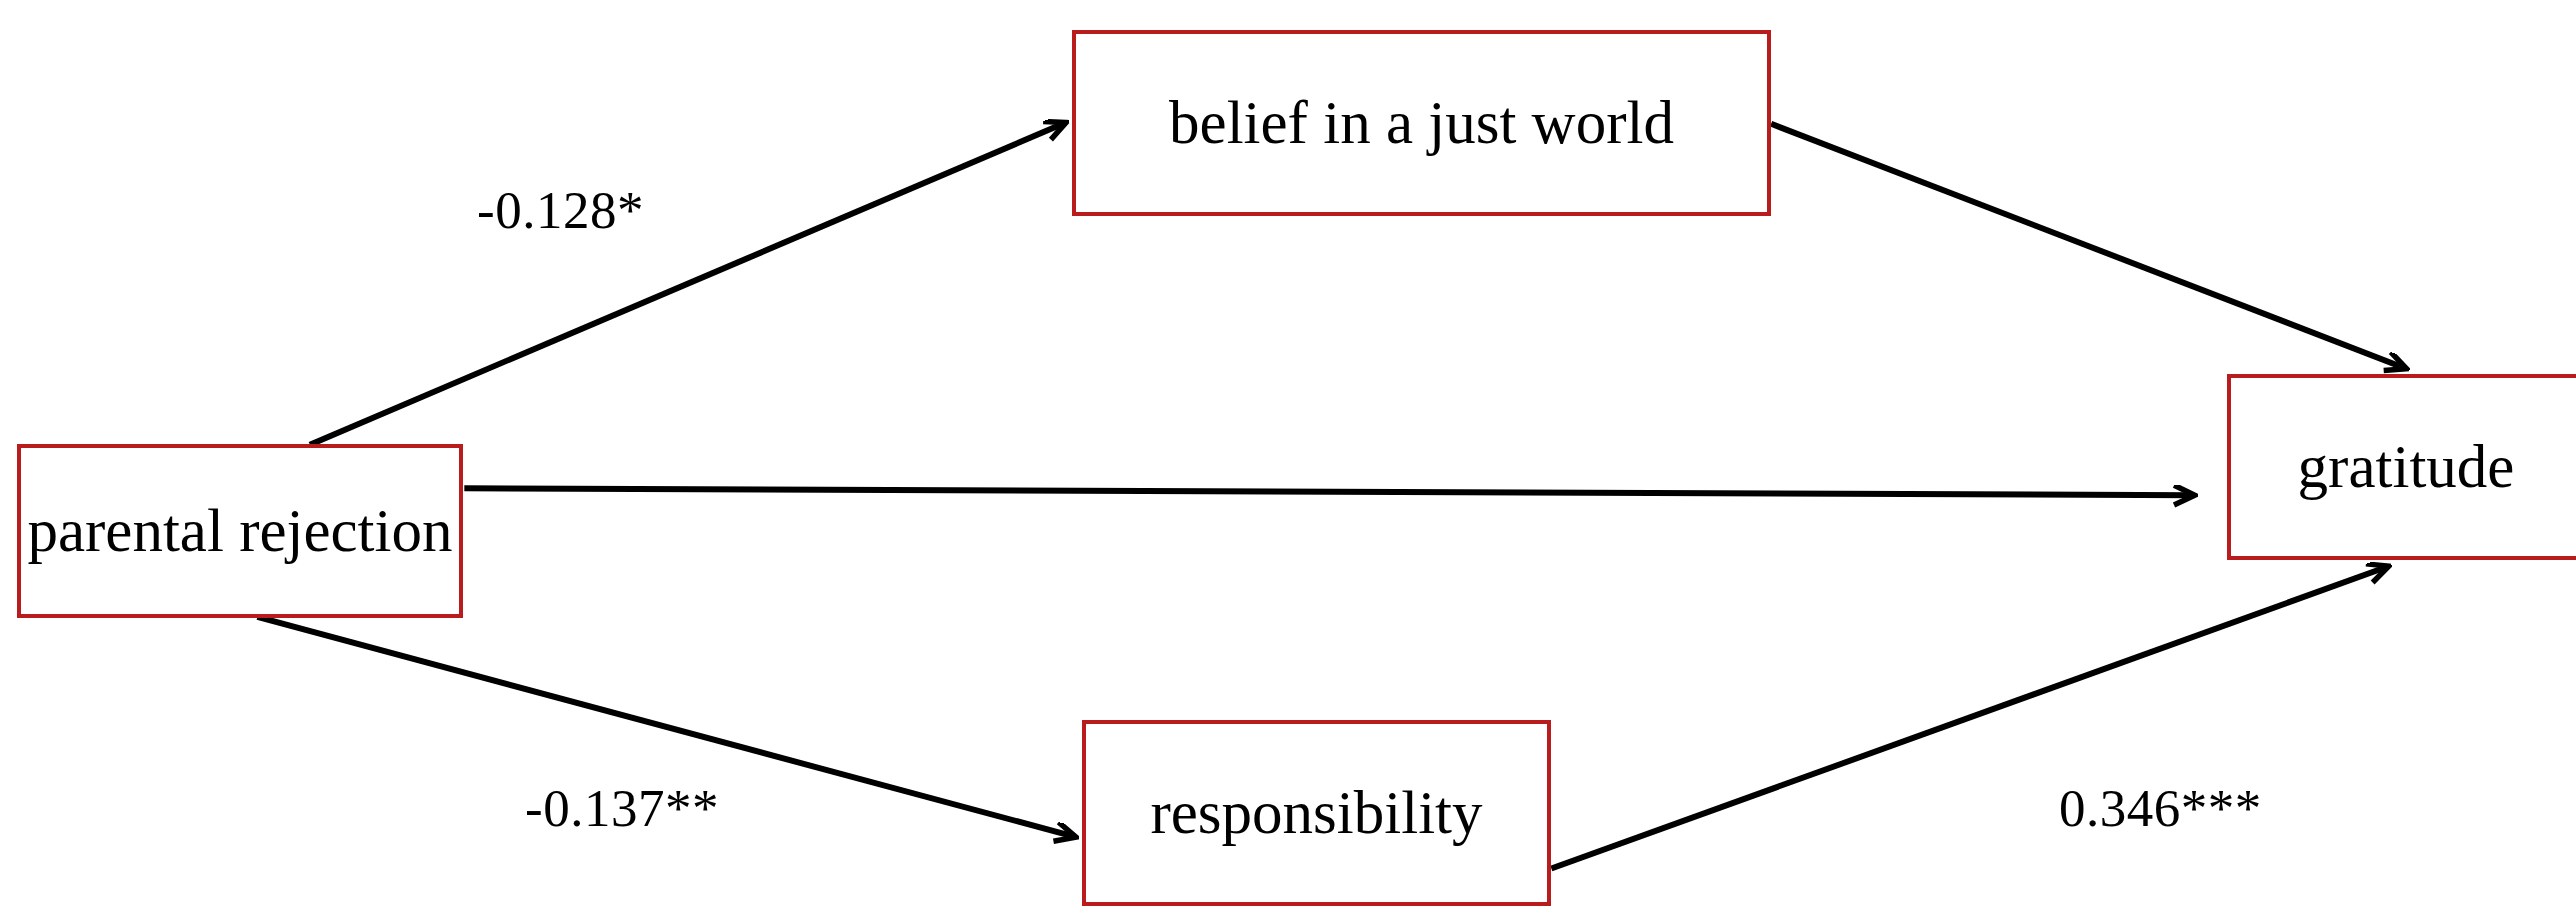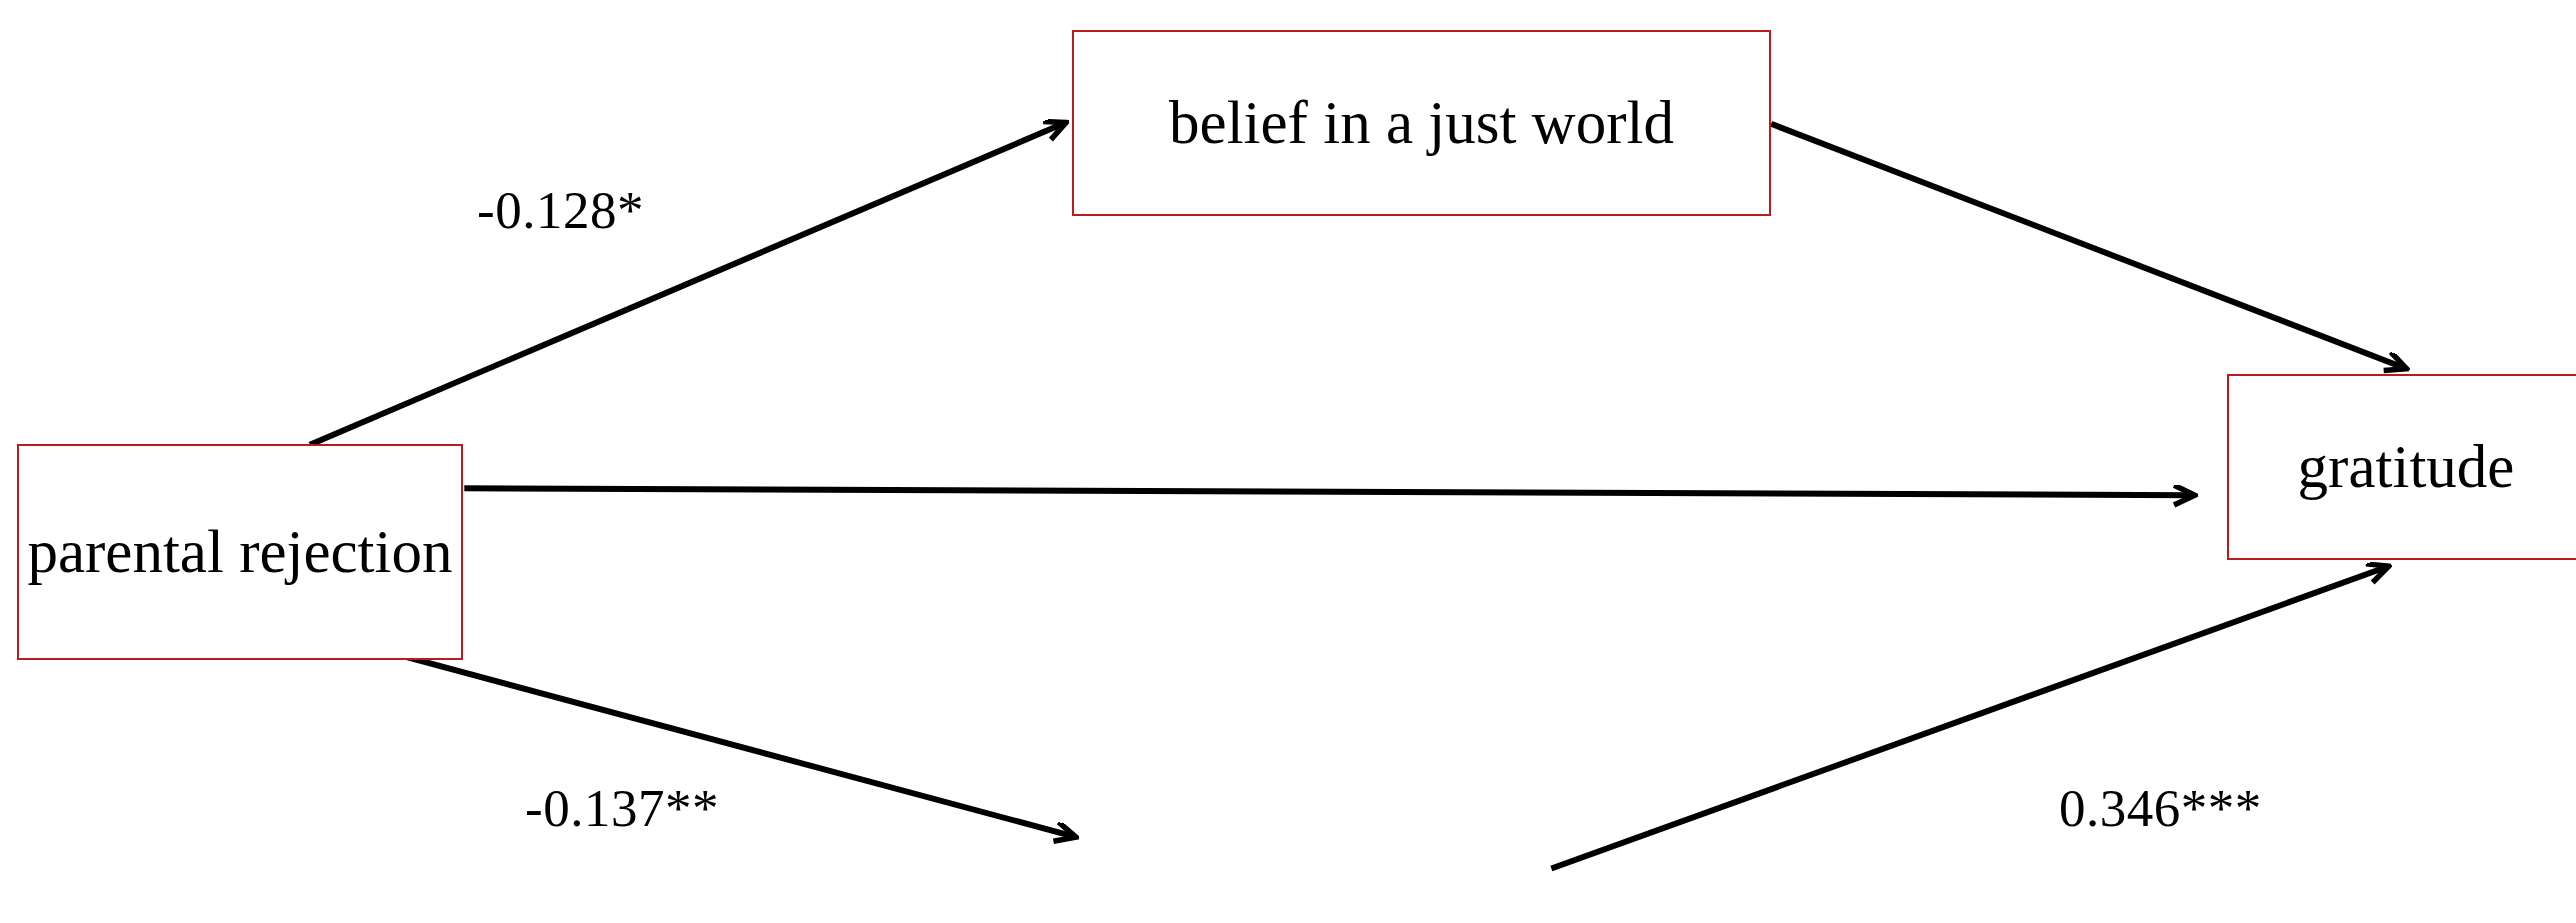--- a/index.html
+++ b/index.html
@@ -18,21 +18,21 @@
   #edge-layer {
     position: absolute;
     left: 0;
     top: 0;
     width: 2576px;
     height: 924px;
   }
   .node-box {
     position: absolute;
     box-sizing: border-box;
-    border: 2px solid #b91c1c;
+    border: 4px solid #b91c1c;
     background: #ffffff;
     display: flex;
     align-items: center;
     justify-content: center;
     z-index: 3;
   }
   .node-label {
     font-family: "Liberation Serif", "DejaVu Serif", serif;
     font-size: 61px;
     line-height: 1.05;
@@ -46,21 +46,21 @@
     font-family: "Liberation Serif", "DejaVu Serif", serif;
     font-size: 53px;
     line-height: 1;
     color: #000000;
     white-space: nowrap;
     z-index: 4;
     letter-spacing: 0.5px;
   }
 
   
-  #node-parental-rejection { left: 17px;   top: 444px; width: 446px; height: 216px; }
+  #node-parental-rejection { left: 17px;   top: 444px; width: 446px; height: 174px; }
   #node-belief-just-world  { left: 1072px; top: 30px;  width: 699px; height: 186px; }
   #node-responsibility     { left: 1082px; top: 720px; width: 469px; height: 186px; }
   #node-gratitude          { left: 2200px; top: 374px; width: 358px; height: 186px; margin-left: 27px; }
 
   
   #label-pr-to-bjw  { left: 477px;  top: 184px; }
   #label-bjw-to-gr  { left: 2044px; top: 156px; }
   #label-pr-to-gr   { left: 1304px; top: 410px; }
   #label-pr-to-resp { left: 525px;  top: 782px; }
   #label-resp-to-gr { left: 2059px; top: 782px; }
@@ -89,20 +89,23 @@
   </svg>
 
   <div class="node-box" id="node-parental-rejection">
     <span class="node-label">parental rejection</span>
   </div>
 
   <div class="node-box" id="node-belief-just-world">
     <span class="node-label">belief in a just world</span>
   </div>
 
+  <div class="node-box" id="node-responsibility">
+    <span class="node-label">responsibility</span>
+  </div>
 
   <div class="node-box" id="node-gratitude">
     <span class="node-label">gratitude</span>
   </div>
 
   <span class="edge-label" id="label-pr-to-bjw">-0.128*</span>
 
 
 
   <span class="edge-label" id="label-pr-to-resp">-0.137**</span>

